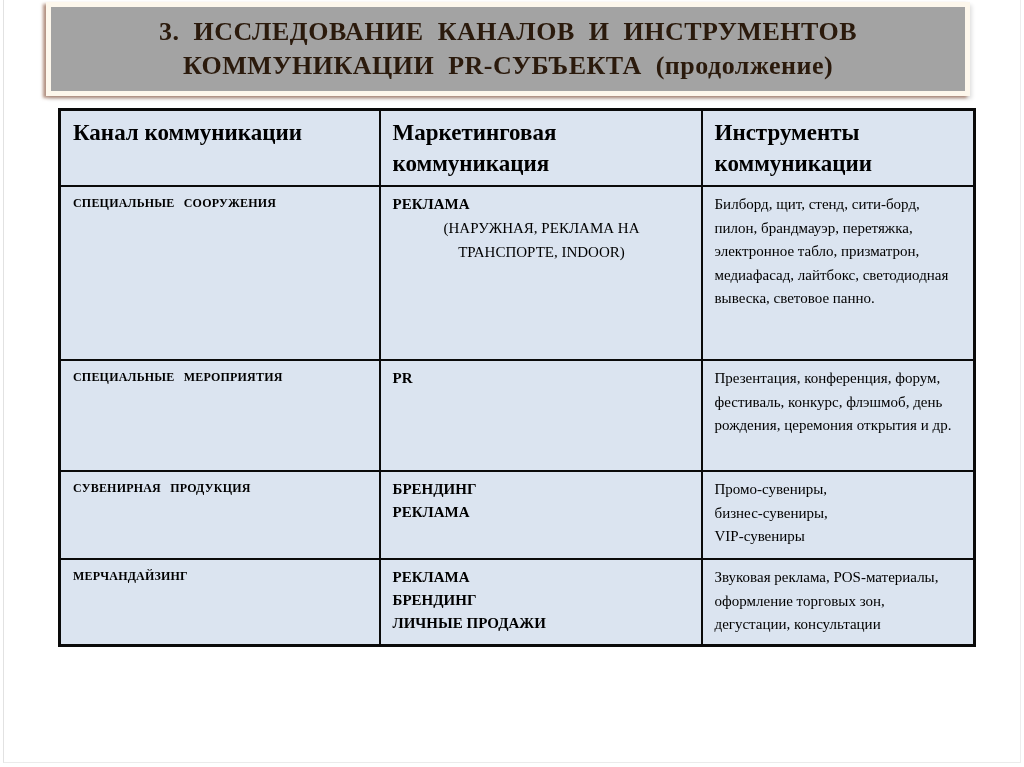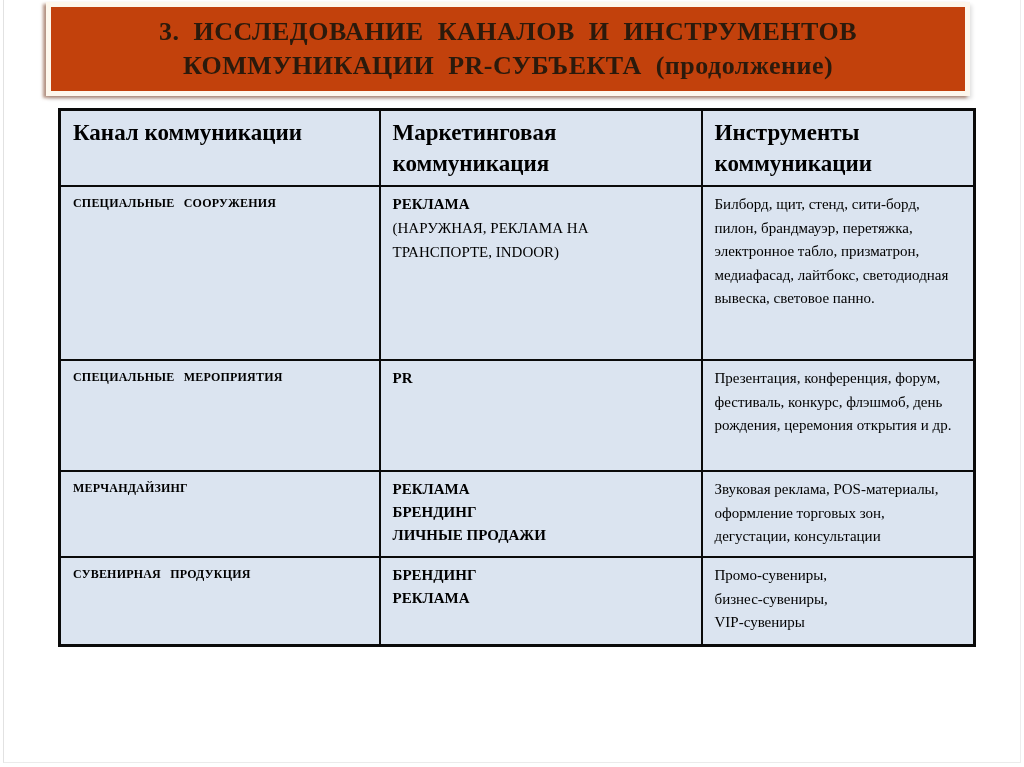--- a/index.html
+++ b/index.html
@@ -15,21 +15,21 @@
     position:absolute; left:3px; right:3px; top:0; bottom:4px;
     border-left:1px solid #e2e2e2;
     border-right:1px solid #ededed;
     border-bottom:1px solid #ebebeb;
     pointer-events:none;
   }
   
   .title-box {
     position:absolute; left:46px; top:2px;
     width:914px; height:84px;
-    background:#c2410c;
+    background:#a3a3a3;
     border:5px solid #fdf7ec;
     box-shadow:-3px 2px 3px rgba(118,57,28,0.55), 2px 3px 4px rgba(0,0,0,0.12);
     display:flex; flex-direction:column; justify-content:center;
     text-align:center;
   }
   .title-line {
     font-size:26px; font-weight:bold;
     color:#2b1a0c;
     line-height:34px;
     letter-spacing:0.5px;
@@ -58,21 +58,21 @@
     padding-top:8px;
   }
   td.c1 {
     font-size:12px; font-weight:bold;
     letter-spacing:0.2px; word-spacing:6px;
     line-height:21px;
     padding-top:9px;
   }
   td.c2 { font-size:15px; line-height:22px; padding-top:9px; }
   .mline { font-weight:bold; line-height:23px; }
-  .mnote { font-weight:normal; line-height:24px; }
+  .mnote { font-weight:normal; line-height:24px;text-align:center; }
   td.c3 { font-size:15px; line-height:23.5px; padding-top:9px;margin-left:15px; }
   .tools-line { line-height:23.5px; }
 </style>
 </head>
 <body>
 
 <div class="slide-edge"></div>
 
 <div class="title-box">
   <div class="title-line">3. ИССЛЕДОВАНИЕ КАНАЛОВ И ИНСТРУМЕНТОВ</div>
@@ -108,39 +108,39 @@
       <td class="c1">СПЕЦИАЛЬНЫЕ МЕРОПРИЯТИЯ</td>
       <td class="c2">
         <div class="mline">PR</div>
       </td>
       <td class="c3">
         <div class="tools-line">Презентация, конференция, форум, фестиваль, конкурс, флэшмоб, день рождения, церемония открытия и др.</div>
       </td>
     </tr>
 
 
-    <tr style="height:86px">
-      <td class="c1">МЕРЧАНДАЙЗИНГ</td>
-      <td class="c2">
-        <div class="mline">РЕКЛАМА</div>
-        <div class="mline">БРЕНДИНГ</div>
-        <div class="mline">ЛИЧНЫЕ ПРОДАЖИ</div>
-      </td>
-      <td class="c3">
-        <div class="tools-line">Звуковая реклама, POS-материалы, оформление торговых зон, дегустации, консультации</div>
-      </td>
-    </tr>
-
     <tr style="height:88px">
       <td class="c1">СУВЕНИРНАЯ ПРОДУКЦИЯ</td>
       <td class="c2">
         <div class="mline">БРЕНДИНГ</div>
         <div class="mline">РЕКЛАМА</div>
       </td>
       <td class="c3">
         <div class="tools-line">Промо-сувениры,</div>
         <div class="tools-line">бизнес-сувениры,</div>
         <div class="tools-line">VIP-сувениры</div>
       </td>
     </tr>
+
+    <tr style="height:86px">
+      <td class="c1">МЕРЧАНДАЙЗИНГ</td>
+      <td class="c2">
+        <div class="mline">РЕКЛАМА</div>
+        <div class="mline">БРЕНДИНГ</div>
+        <div class="mline">ЛИЧНЫЕ ПРОДАЖИ</div>
+      </td>
+      <td class="c3">
+        <div class="tools-line">Звуковая реклама, POS-материалы, оформление торговых зон, дегустации, консультации</div>
+      </td>
+    </tr>
   </tbody>
     </table>
 </div>
 
 </body></html>

